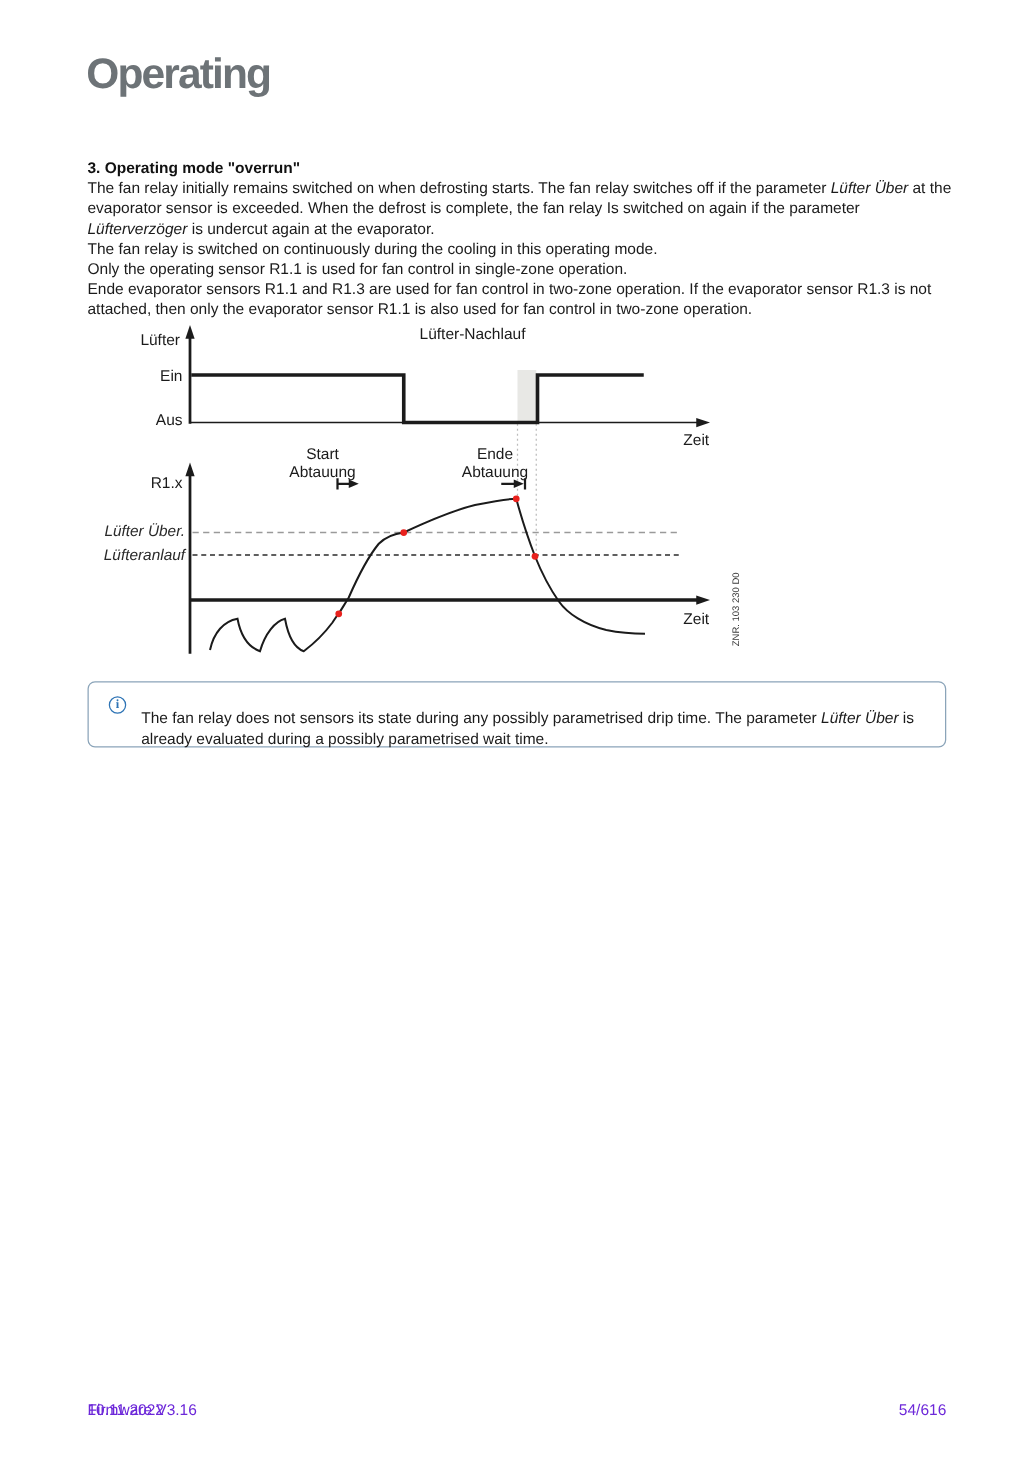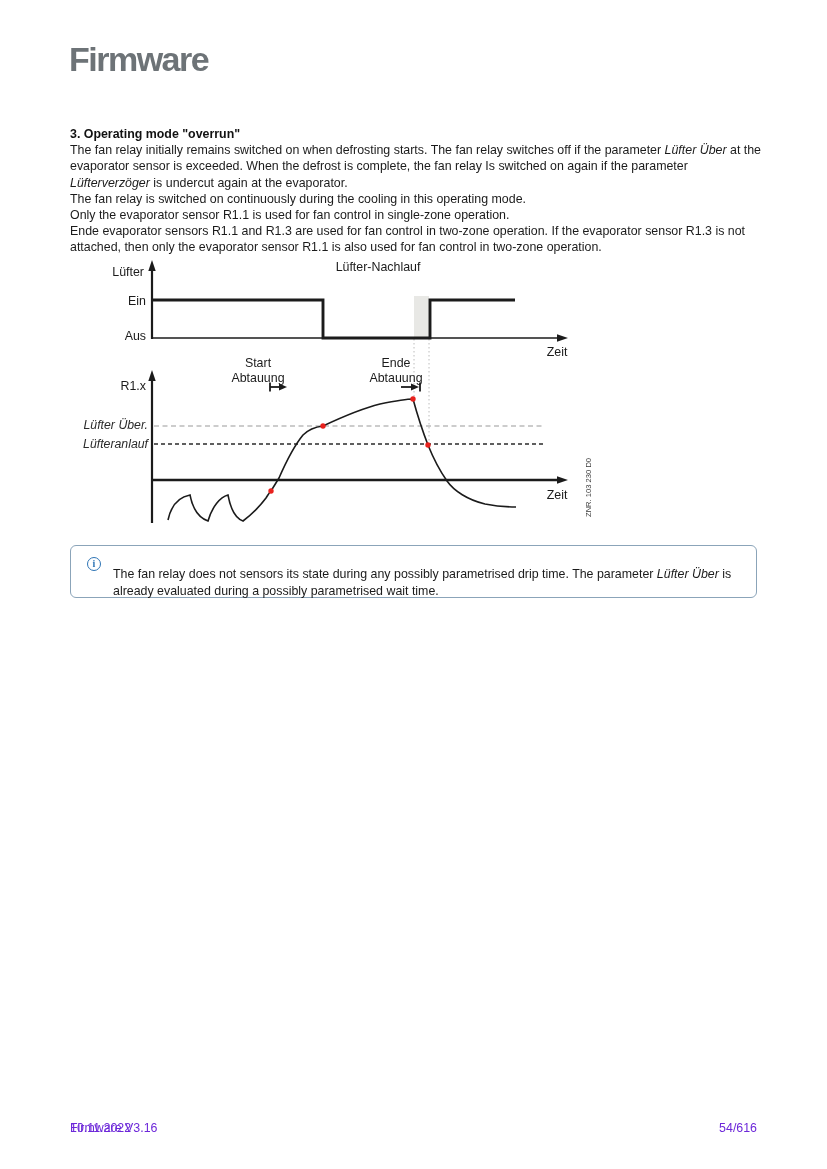--- a/index.html
+++ b/index.html
@@ -40,27 +40,27 @@
   }
   .footer .f-left{position:absolute;left:0;top:0;}
   .footer .f-center{position:absolute;left:0;width:100%;top:0;}
   .footer .f-right{position:absolute;right:0;top:0;}
 </style>
 </head>
 <body>
 
 <div class="page">
 
-  <div class="logo">Firmware</div>
+  <div class="logo">Operating</div>
 
   <div class="content">
     <h3>3. Operating mode "overrun"</h3>
     <p><span>The fan relay initially remains switched on when defrosting starts. The fan relay switches off if the parameter </span><span class="it">Lüfter Über</span><span> at the evaporator sensor is exceeded. When the defrost is complete, the fan relay Is switched on again if the parameter </span><span class="it">Lüfterverzöger</span><span> is undercut again at the evaporator.</span></p>
     <p><span>The fan relay is switched on continuously during the cooling in this operating mode.</span></p>
-    <p><span>Only the evaporator sensor R1.1 is used for fan control in single-zone operation.</span></p>
+    <p><span>Only the operating sensor R1.1 is used for fan control in single-zone operation.</span></p>
     <p><span>Ende evaporator sensors R1.1 </span><span class="bd">and</span><span> R1.3 are used for fan control in two-zone operation. If the evaporator sensor R1.3 is not attached, then only the evaporator sensor R1.1 is also used for fan control in two-zone operation.</span></p>
   </div>
 
   <div class="diagram-wrap">
     <svg width="540" height="278" viewBox="0 0 540 278">
 
       <rect x="344" y="41" width="15" height="42" fill="#e8e8e5"></rect>
 
       <line x1="344" y1="84" x2="344" y2="146" stroke="#bcbcbc" stroke-width="1" stroke-dasharray="1.5,2.5"></line>
       <line x1="359" y1="84" x2="359" y2="190" stroke="#bcbcbc" stroke-width="1" stroke-dasharray="1.5,2.5"></line>

